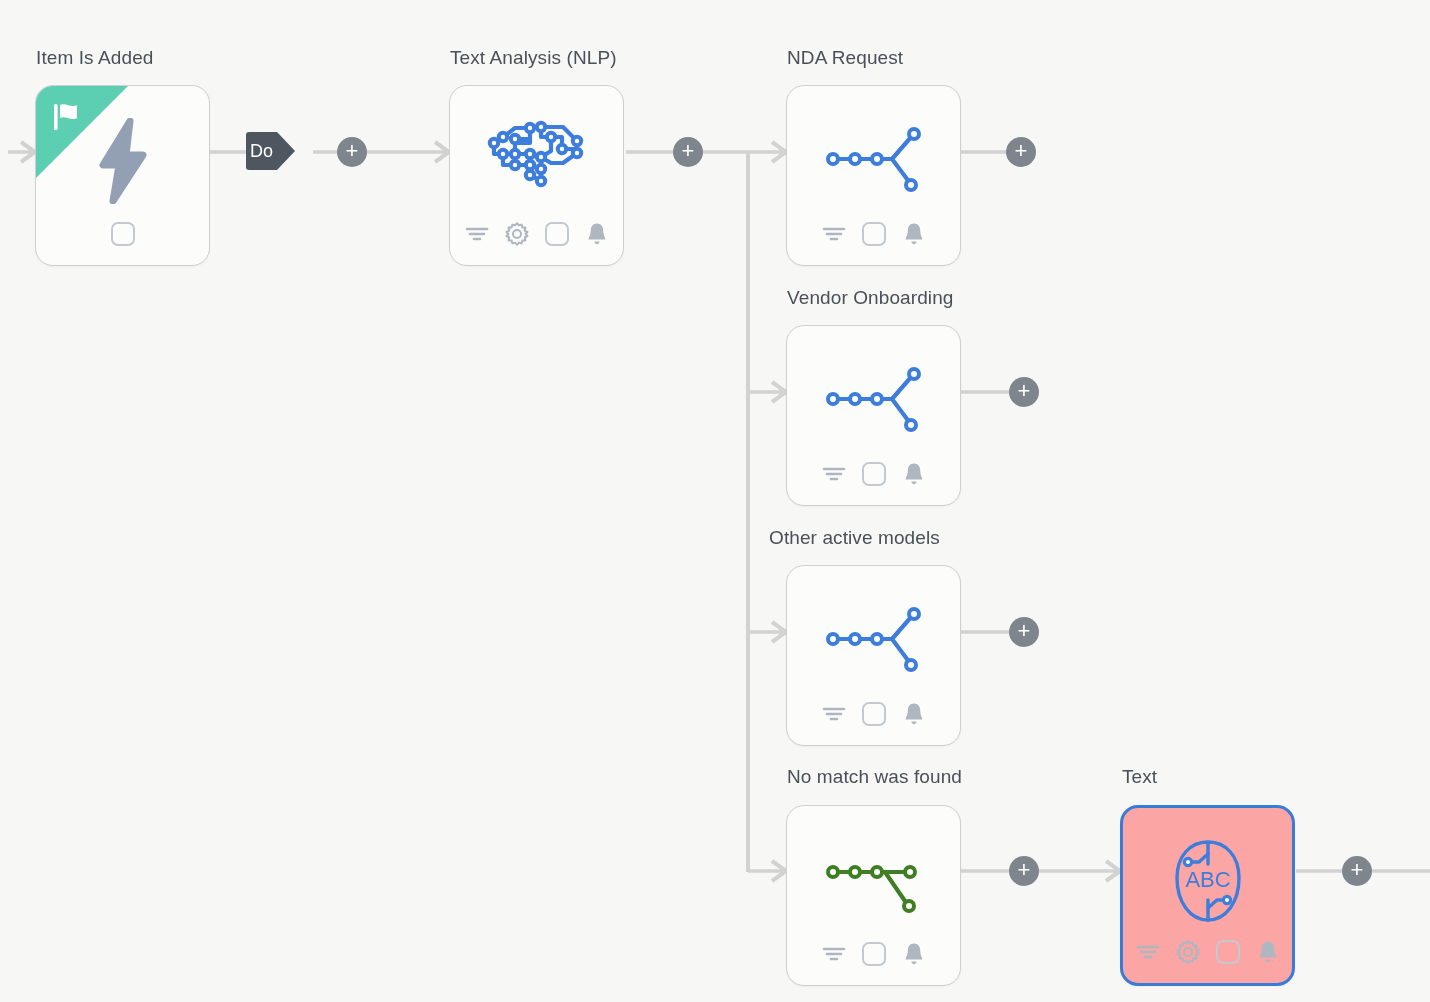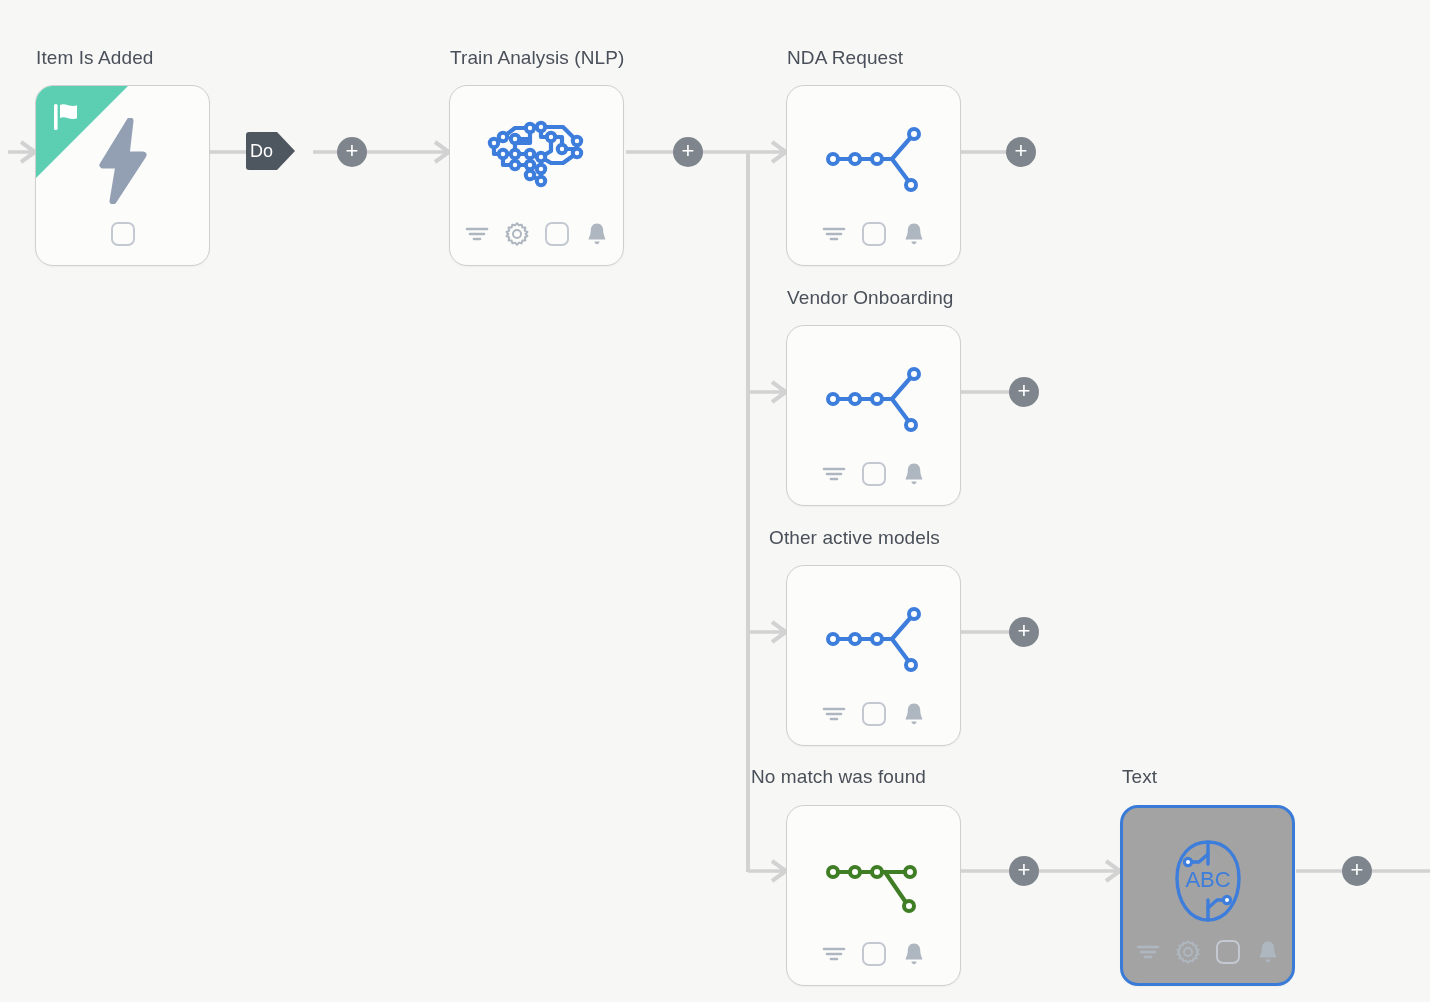--- a/index.html
+++ b/index.html
@@ -34,21 +34,21 @@
     width: 175px;
     height: 181px;
     border-radius: 18px;
     background: #fcfcfb;
     border: 1.5px solid #cfcfcf;
     box-shadow: 0 1px 2px rgba(0,0,0,0.04);
     overflow: hidden;
   }
   .node.selected {
     border: 3px solid #3b7bd8;
-    background: #a3a3a3;
+    background: #fca5a5;
   }
   .node-title {
     position: absolute;
     font-size: 19px;
     color: #4a5059;
     letter-spacing: 0.1px;
     white-space: nowrap;
   }
   .node-body {
     position: absolute;
@@ -161,25 +161,25 @@
 
     <line x1="1028" y1="871" x2="1112" y2="871" stroke="#d2d2d2" stroke-width="3.5"></line>
     <use href="#arrowhead" x="1112" y="871"></use>
 
     <line x1="1288" y1="871" x2="1337" y2="871" stroke="#d2d2d2" stroke-width="3.5"></line>
 
     <line x1="1361" y1="871" x2="1430" y2="871" stroke="#d2d2d2" stroke-width="3.5"></line>
   </svg>
 
   <div class="node-title" style="left:28px;  top:47px;">Item Is Added</div>
-  <div class="node-title" style="left:442px; top:47px;">Train Analysis (NLP)</div>
+  <div class="node-title" style="left:442px; top:47px;">Text Analysis (NLP)</div>
   <div class="node-title" style="left:779px; top:47px;">NDA Request</div>
   <div class="node-title" style="left:779px; top:287px;">Vendor Onboarding</div>
   <div class="node-title" style="left:761px; top:527px;">Other active models</div>
-  <div class="node-title" style="left:743px; top:766px;">No match was found</div>
+  <div class="node-title" style="left:779px; top:766px;">No match was found</div>
   <div class="node-title" style="left:1114px;top:766px;">Text</div>
 
   <div class="node" style="left:27px; top:85px;">
     <div class="corner-flag"></div>
     <div class="flag-glyph">
       <svg width="34" height="34" viewBox="0 0 34 34">
         <rect x="4" y="4" width="3.6" height="26" rx="1.6" fill="#ffffff"></rect>
         <path d="M10 5 C15 2.2 21 8 27 5.2 L27 18.2 C21 21 15 15.2 10 18 Z" fill="#ffffff"></path>
       </svg>
     </div>

